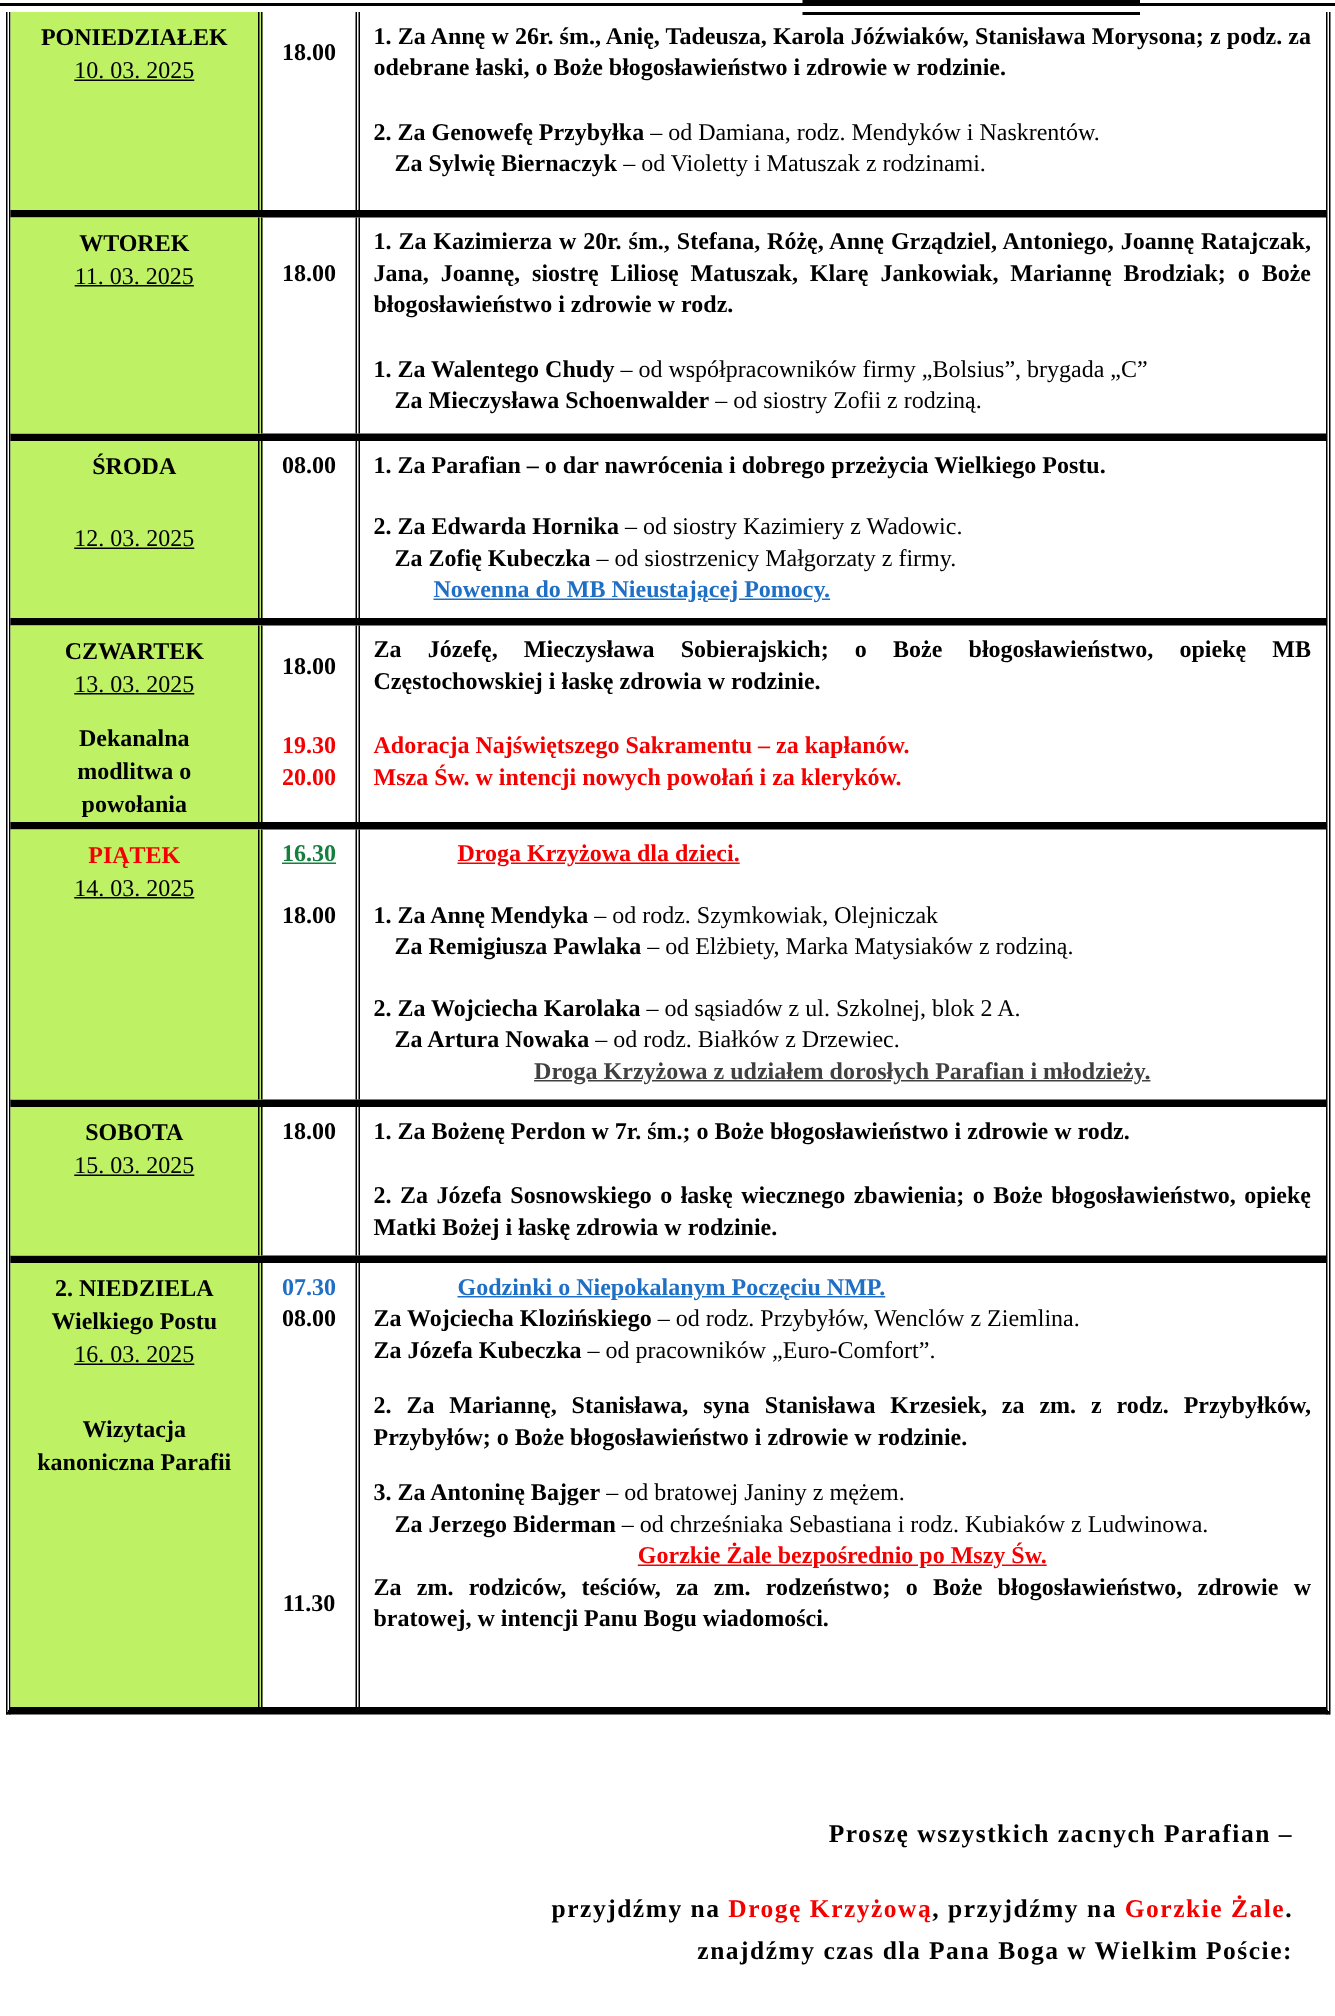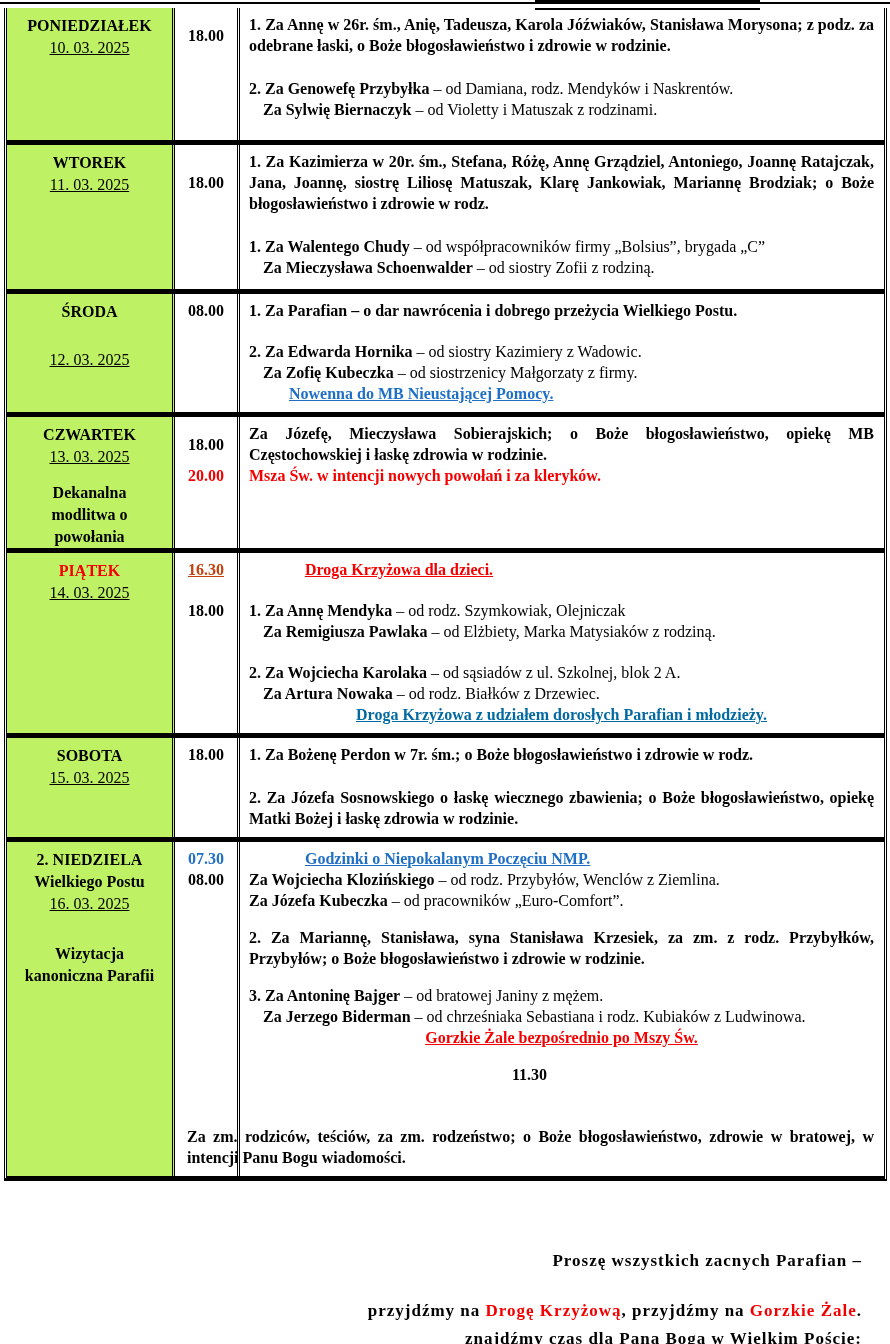--- a/index.html
+++ b/index.html
@@ -124,56 +124,60 @@
         <div class="day-line" style="margin-top: 14px;"><span class="b">Dekanalna</span></div>
         <div class="day-line"><span class="b">modlitwa o</span></div>
         <div class="day-line"><span class="b">powołania</span></div>
       </div>
       <div class="body">
         <div class="vdiv"></div>
         <div class="line">
           <div class="time">18.00</div>
           <div class="text" style="text-align: justify;"><span class="b">Za Józefę, Mieczysława Sobierajskich; o Boże błogosławieństwo, opiekę MB Częstochowskiej i łaskę zdrowia w rodzinie.</span></div>
         </div>
+        <div class="line" style="margin-top: 22px;">
+          <div class="time" style="color: rgb(244, 0, 0);">19.30</div>
+          <div class="text"><span class="b" style="color: rgb(244, 0, 0);">Adoracja Najświętszego Sakramentu – za kapłanów.</span></div>
+        </div>
         <div class="line">
           <div class="time" style="color: rgb(244, 0, 0);">20.00</div>
           <div class="text"><span class="b" style="color: rgb(244, 0, 0);">Msza Św. w intencji nowych powołań i za kleryków.</span></div>
         </div>
       </div>
     </div>
     <div class="row" style="min-height: 178px;">
       <div class="day">
         <div class="day-line"><span class="b" style="color: rgb(244, 0, 0);">PIĄTEK</span></div>
         <div class="day-line"><span class="u">14. 03. 2025</span></div>
       </div>
       <div class="body">
         <div class="vdiv"></div>
         <div class="line">
-          <div class="time" style="color: #c2410c; text-decoration: underline;">16.30</div>
+          <div class="time" style="color: #15803d; text-decoration: underline;">16.30</div>
           <div class="text" style="text-indent: 56px;"><span class="b u" style="color: rgb(244, 0, 0);">Droga Krzyżowa dla dzieci.</span></div>
         </div>
         <div class="line" style="margin-top: 20px;">
           <div class="time">18.00</div>
           <div class="text"><span class="b">1. Za Annę Mendyka</span><span> – od rodz. Szymkowiak, Olejniczak</span></div>
         </div>
         <div class="line">
           <div class="time"></div>
           <div class="text" style="text-indent: 14px;"><span class="b">Za Remigiusza Pawlaka</span><span> – od Elżbiety, Marka Matysiaków z rodziną.</span></div>
         </div>
         <div class="line" style="margin-top: 20px;">
           <div class="time"></div>
           <div class="text"><span class="b">2. Za Wojciecha Karolaka</span><span> – od sąsiadów z ul. Szkolnej, blok 2 A.</span></div>
         </div>
         <div class="line">
           <div class="time"></div>
           <div class="text" style="text-indent: 14px;"><span class="b">Za Artura Nowaka</span><span> – od rodz. Białków z Drzewiec.</span></div>
         </div>
         <div class="line">
           <div class="time"></div>
-          <div class="text" style="text-align: center;"><span class="b u" style="color: #0369a1;">Droga Krzyżowa z udziałem dorosłych Parafian i młodzieży.</span></div>
+          <div class="text" style="text-align: center;"><span class="b u" style="color: #404040;">Droga Krzyżowa z udziałem dorosłych Parafian i młodzieży.</span></div>
         </div>
       </div>
     </div>
     <div class="row" style="min-height: 98px;">
       <div class="day">
         <div class="day-line"><span class="b">SOBOTA</span></div>
         <div class="day-line"><span class="u">15. 03. 2025</span></div>
       </div>
       <div class="body">
         <div class="vdiv"></div>
@@ -218,21 +222,21 @@
           <div class="text"><span class="b">3. Za Antoninę Bajger</span><span> – od bratowej Janiny z mężem.</span></div>
         </div>
         <div class="line">
           <div class="time"></div>
           <div class="text" style="text-align: justify; text-indent: 14px;"><span class="b">Za Jerzego Biderman</span><span> – od chrześniaka Sebastiana i rodz. Kubiaków z Ludwinowa.</span></div>
         </div>
         <div class="line">
           <div class="time"></div>
           <div class="text" style="text-align: center;"><span class="b u" style="color: rgb(244, 0, 0);">Gorzkie Żale bezpośrednio po Mszy Św.</span></div>
         </div>
-        <div class="line" style="margin-top: 16px; flex-direction: column;">
+        <div class="line" style="">
           <div class="time">11.30</div>
           <div class="text" style="text-align: justify;"><span class="b">Za zm. rodziców, teściów, za zm. rodzeństwo; o Boże błogosławieństwo, zdrowie w bratowej, w intencji Panu Bogu wiadomości.</span></div>
         </div>
       </div>
     </div>
   </div>
 
 <div class="footer" id="footer">
     <div class="fline"><span class="b">Proszę wszystkich zacnych Parafian  –</span></div>
     <div class="fline" style="margin-top: 22px;"><span class="b">przyjdźmy na </span><span class="b" style="color: rgb(244, 0, 0);">Drogę Krzyżową</span><span class="b">, przyjdźmy na </span><span class="b" style="color: rgb(244, 0, 0);">Gorzkie Żale</span><span class="b">.</span></div>

